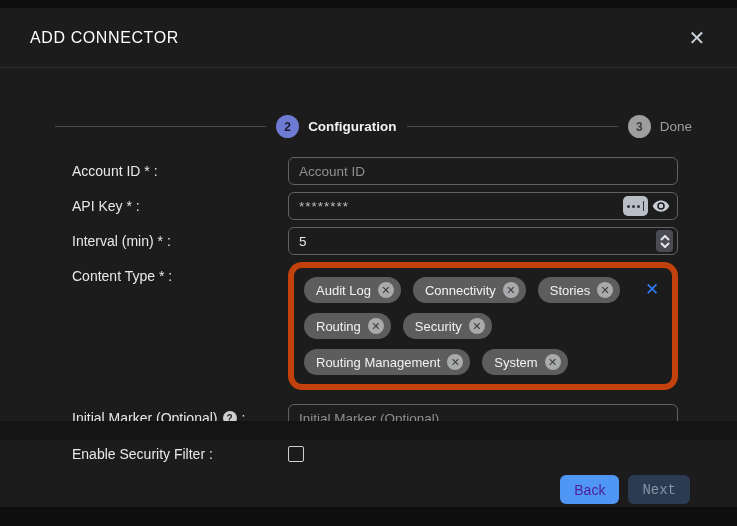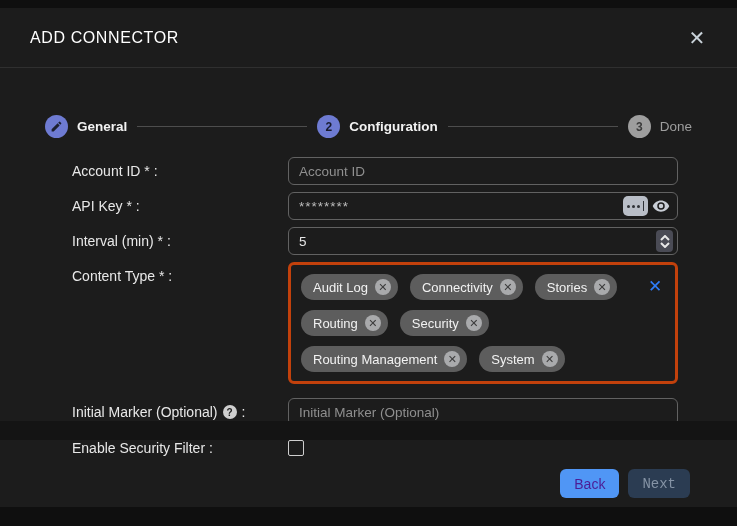--- a/index.html
+++ b/index.html
@@ -74,21 +74,21 @@
   .eye-btn svg { width: 18px; height: 18px; fill: #c9ced6; }
   
   .spinner {
     position: absolute; right: 5px; top: 3px; width: 17px; height: 22px;
     background: #4a4b55; border-radius: 4px; display: flex; flex-direction: column;
     align-items: center; justify-content: center; cursor: pointer; gap: 1px;
   }
   .spinner svg { width: 10px; height: 6px; stroke: #e8e8e8; stroke-width: 2; fill: none; }
   
   .multiselect {
-    border: 3px solid #c2410c; border-radius: 6px; padding: 9px 8px 9px 10px;
+    border: 6px solid #c2410c; border-radius: 14px; padding: 9px 8px 9px 10px;
     display: flex; align-items: flex-start; min-height: 104px;
   }
   .chips { flex: 1 1 auto; display: flex; flex-wrap: wrap; gap: 10px 12px; }
   .chip {
     background: #5d5d5d; border-radius: 14px; height: 26px; display: inline-flex;
     align-items: center; gap: 7px; padding: 0 7px 0 12px; font-size: 13px;
     color: #f2f2f2; white-space: nowrap;
   }
   .chip-remove {
     width: 16px; height: 16px; border-radius: 50%; background: #a9aaac;
@@ -131,28 +131,20 @@
 
 <div class="page">
   <div class="modal">
 
     <div class="modal-header">
       <div class="dialog-title">ADD CONNECTOR</div>
       <div class="close-btn">✕</div>
     </div>
 
     <div class="stepper">
-      <div class="step">
-        <span class="step-circle active">
-          <svg class="edit-glyph" viewBox="0 0 24 24">
-              <path d="M3 17.25V21h3.75L17.81 9.94l-3.75-3.75L3 17.25zM20.71 7.04c.39-.39.39-1.02 0-1.41l-2.34-2.34a.996.996 0 0 0-1.41 0l-1.83 1.83 3.75 3.75 1.83-1.83z"></path>
-            </svg>
-        </span>
-        <span class="step-label">General</span>
-      </div>
       <div class="step-line"></div>
       <div class="step">
         <span class="step-circle active">2</span>
         <span class="step-label">Configuration</span>
       </div>
       <div class="step-line"></div>
       <div class="step">
         <span class="step-circle inactive">3</span>
         <span class="step-label inactive">Done</span>
       </div>

